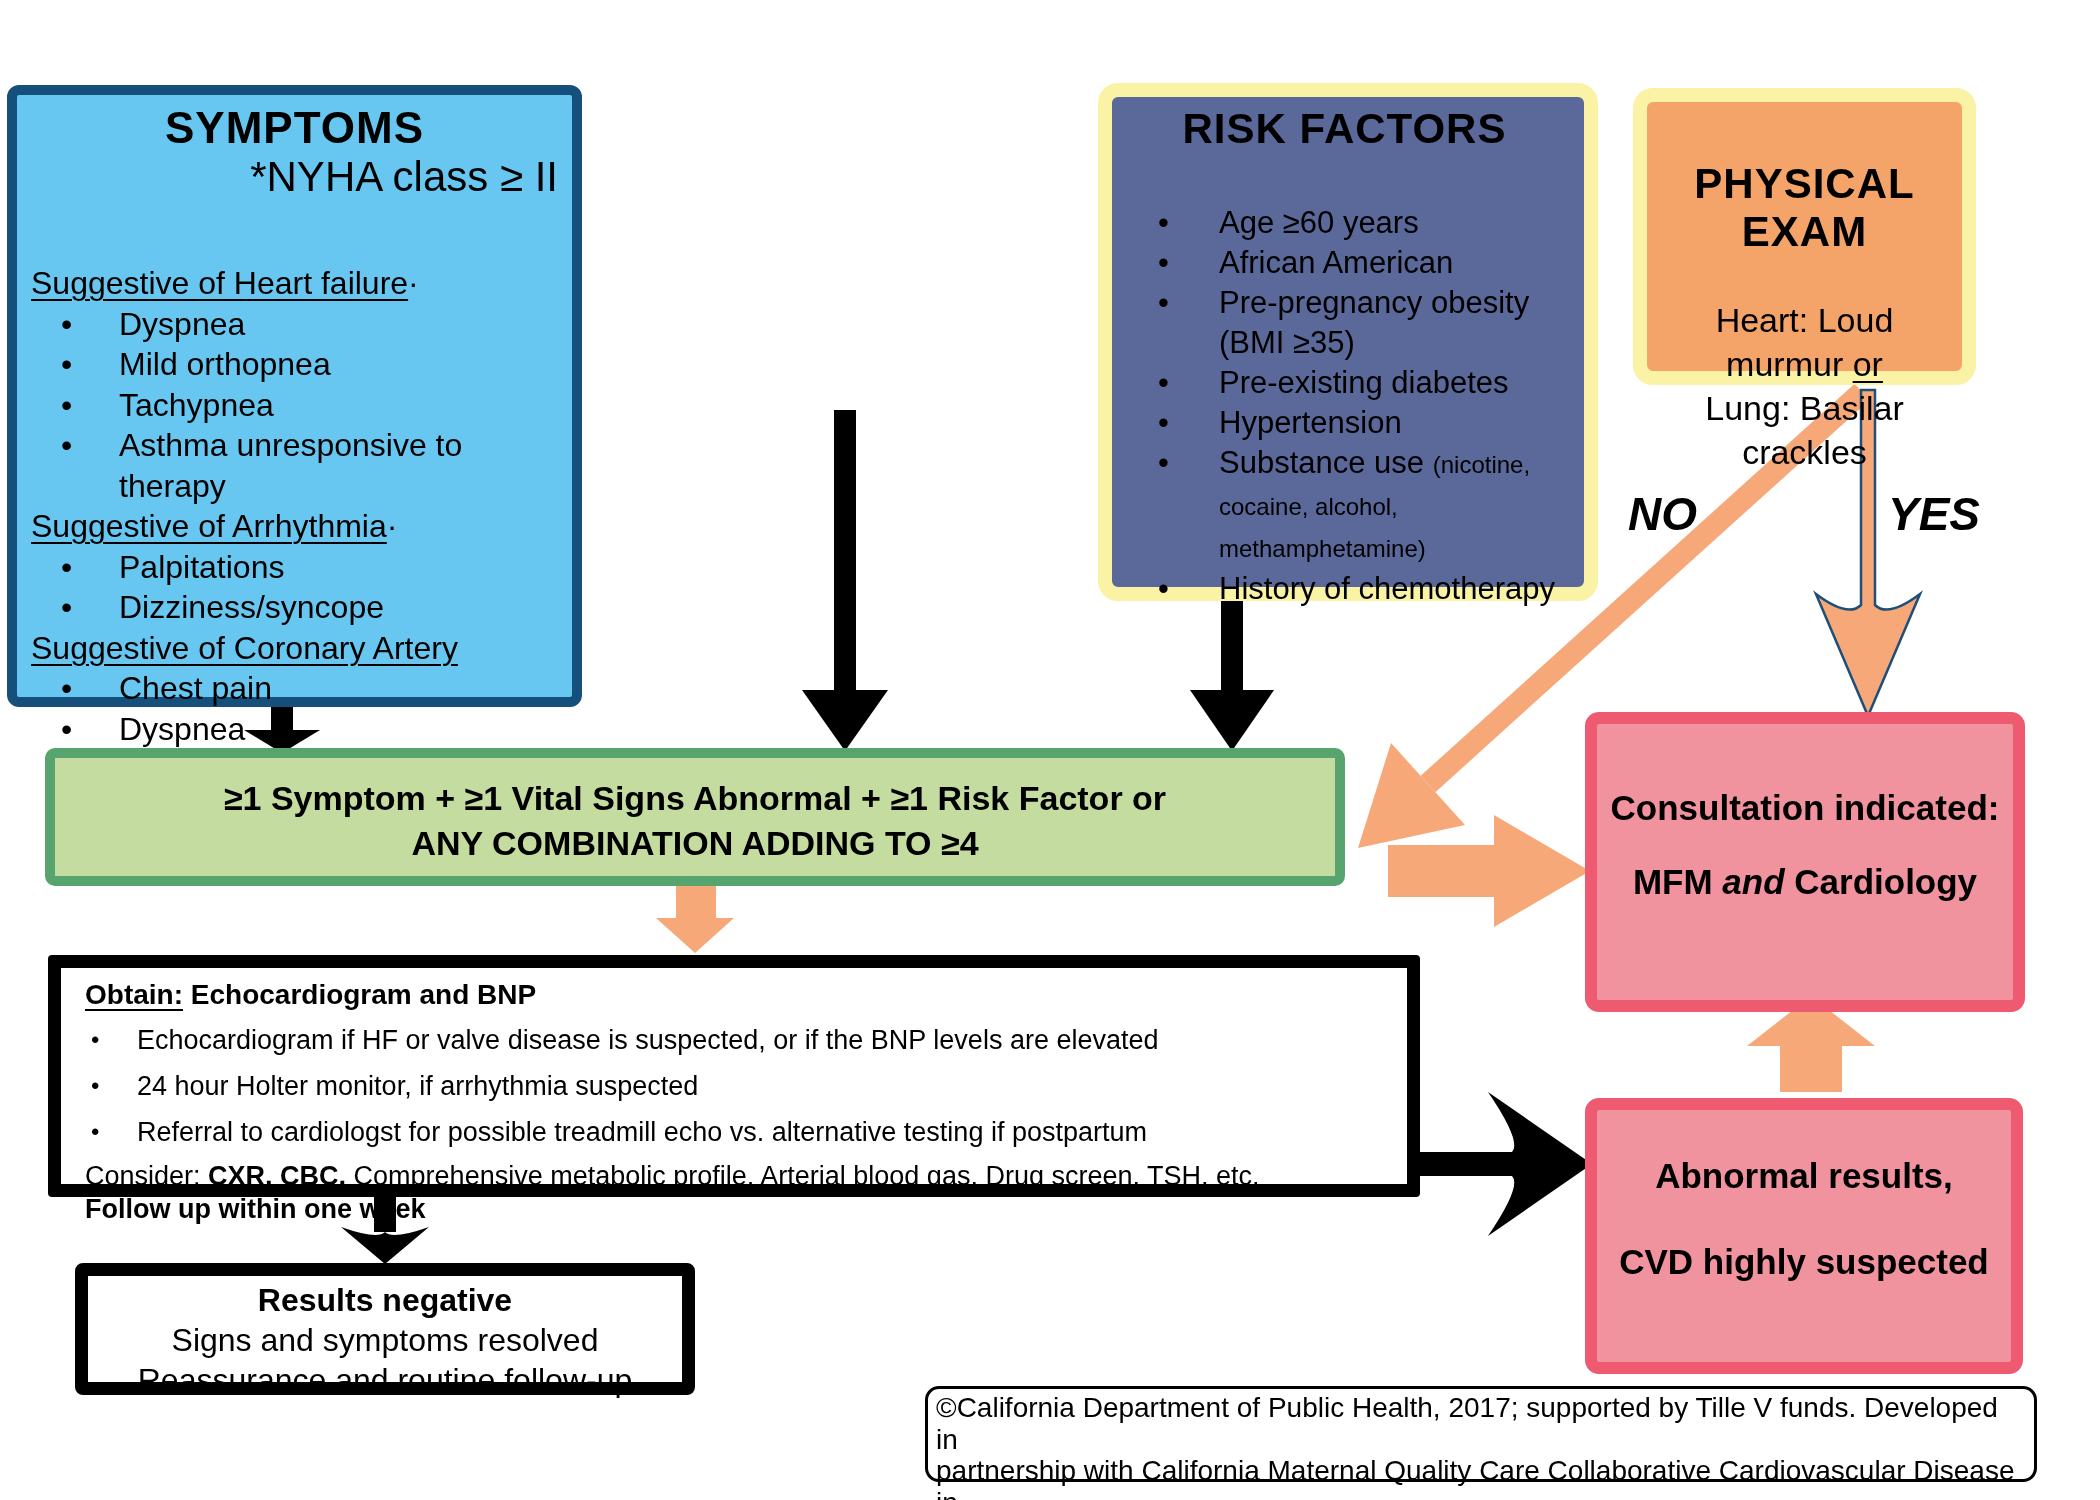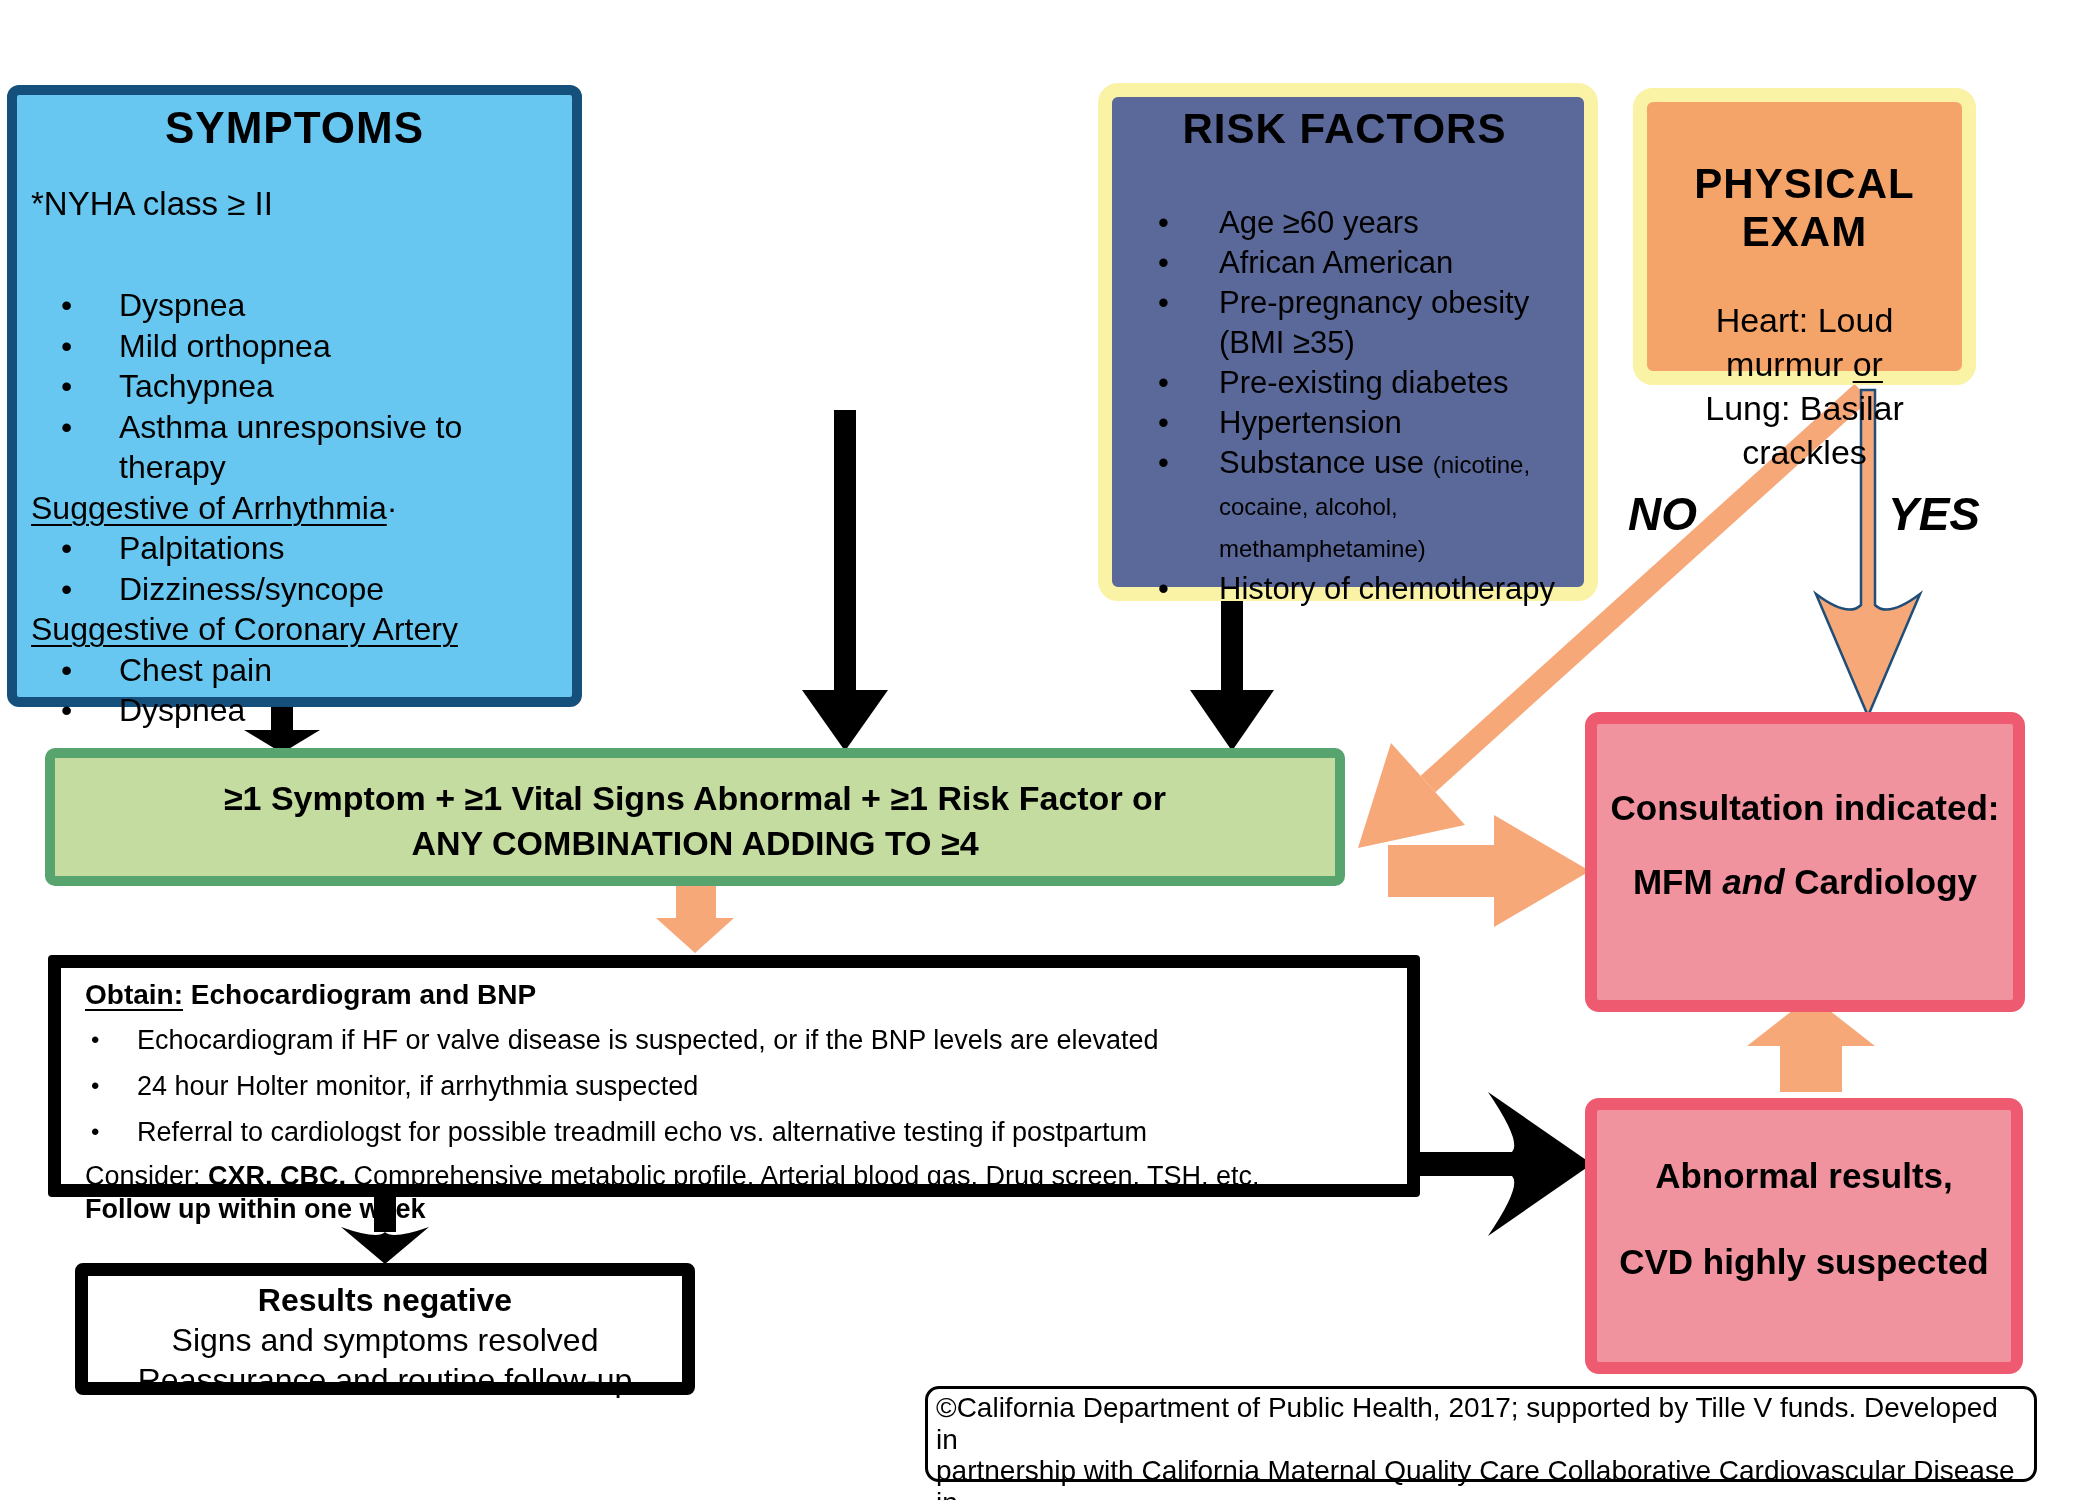--- a/index.html
+++ b/index.html
@@ -5,21 +5,21 @@
   html,body{margin:0;padding:0;background:#ffffff;}
   #canvas{position:relative;width:2100px;height:1500px;background:#ffffff;overflow:hidden;
           font-family:"Liberation Sans", sans-serif;color:#000;}
   #arrows{position:absolute;left:0;top:0;z-index:1;}
   .box{position:absolute;z-index:2;box-sizing:border-box;}
 
   
   .symptoms{left:7px;top:85px;width:575px;height:622px;background:#67C7F1;
             border:10px solid #15507C;border-radius:12px;padding:8px 14px 0 14px;}
   .symptoms .title{font-size:44px;font-weight:bold;text-align:center;letter-spacing:1px;}
-  .symptoms .subtitle{font-size:33px;text-align:left;margin-bottom:62px;margin-top:32px;}
+  .symptoms .subtitle{font-size:42px;text-align:right;margin-bottom:62px;}
   .sym-line{font-size:32px;line-height:40.5px;}
   .sym-head{text-decoration:underline;text-underline-offset:5px;text-decoration-thickness:2px;}
   .sym-item{position:relative;padding-left:88px;}
   .sym-item::before{content:"\2022";position:absolute;left:30px;}
 
   
   .vital{left:598px;top:83px;width:484px;height:330px;background:#F8F1A1;
          border:11px solid #6A6A6A;border-radius:16px;padding:10px 10px 0 14px;}
   .vital .title{font-size:42px;font-weight:bold;text-align:center;margin-bottom:56px;letter-spacing:1px;}
   .vital-item{font-size:31px;line-height:40px;position:relative;padding-left:96px;}
@@ -128,20 +128,21 @@
       <line x1="1862" y1="392" x2="1428" y2="784" stroke="#F7A878" stroke-width="22"></line>
       <polygon points="1391,743 1465,825 1358,848" fill="#F7A878"></polygon>
     </g>
 
     <path fill="#F7A878" stroke="#1F4E79" stroke-width="2.5" d="M1868 716 L1816 594 Q1848 618 1861 605 L1861 390 L1875 390 L1875 605 Q1888 618 1920 594 Z"></path>
   </svg>
 
   <div class="box symptoms">
     <div class="title">SYMPTOMS</div>
     <div class="subtitle">*NYHA class ≥ II</div>
+    <div class="sym-line"><span class="sym-head">Suggestive of Heart failure</span><span>·</span></div>
     <div class="sym-line sym-item">Dyspnea</div>
     <div class="sym-line sym-item">Mild orthopnea</div>
     <div class="sym-line sym-item">Tachypnea</div>
     <div class="sym-line sym-item">Asthma unresponsive to therapy</div>
     <div class="sym-line"><span class="sym-head">Suggestive of Arrhythmia</span><span>·</span></div>
     <div class="sym-line sym-item">Palpitations</div>
     <div class="sym-line sym-item">Dizziness/syncope</div>
     <div class="sym-line"><span class="sym-head">Suggestive of Coronary Artery</span><span></span></div>
     <div class="sym-line sym-item">Chest pain</div>
     <div class="sym-line sym-item">Dyspnea</div>

